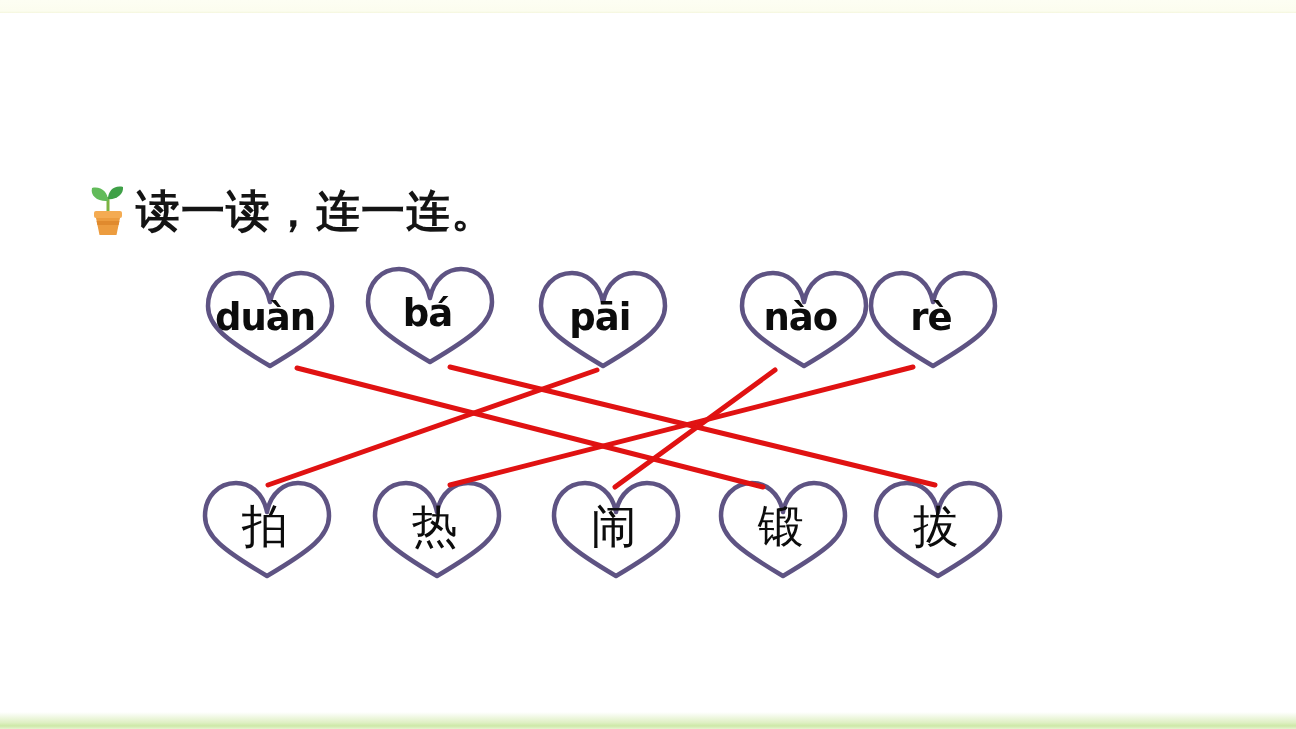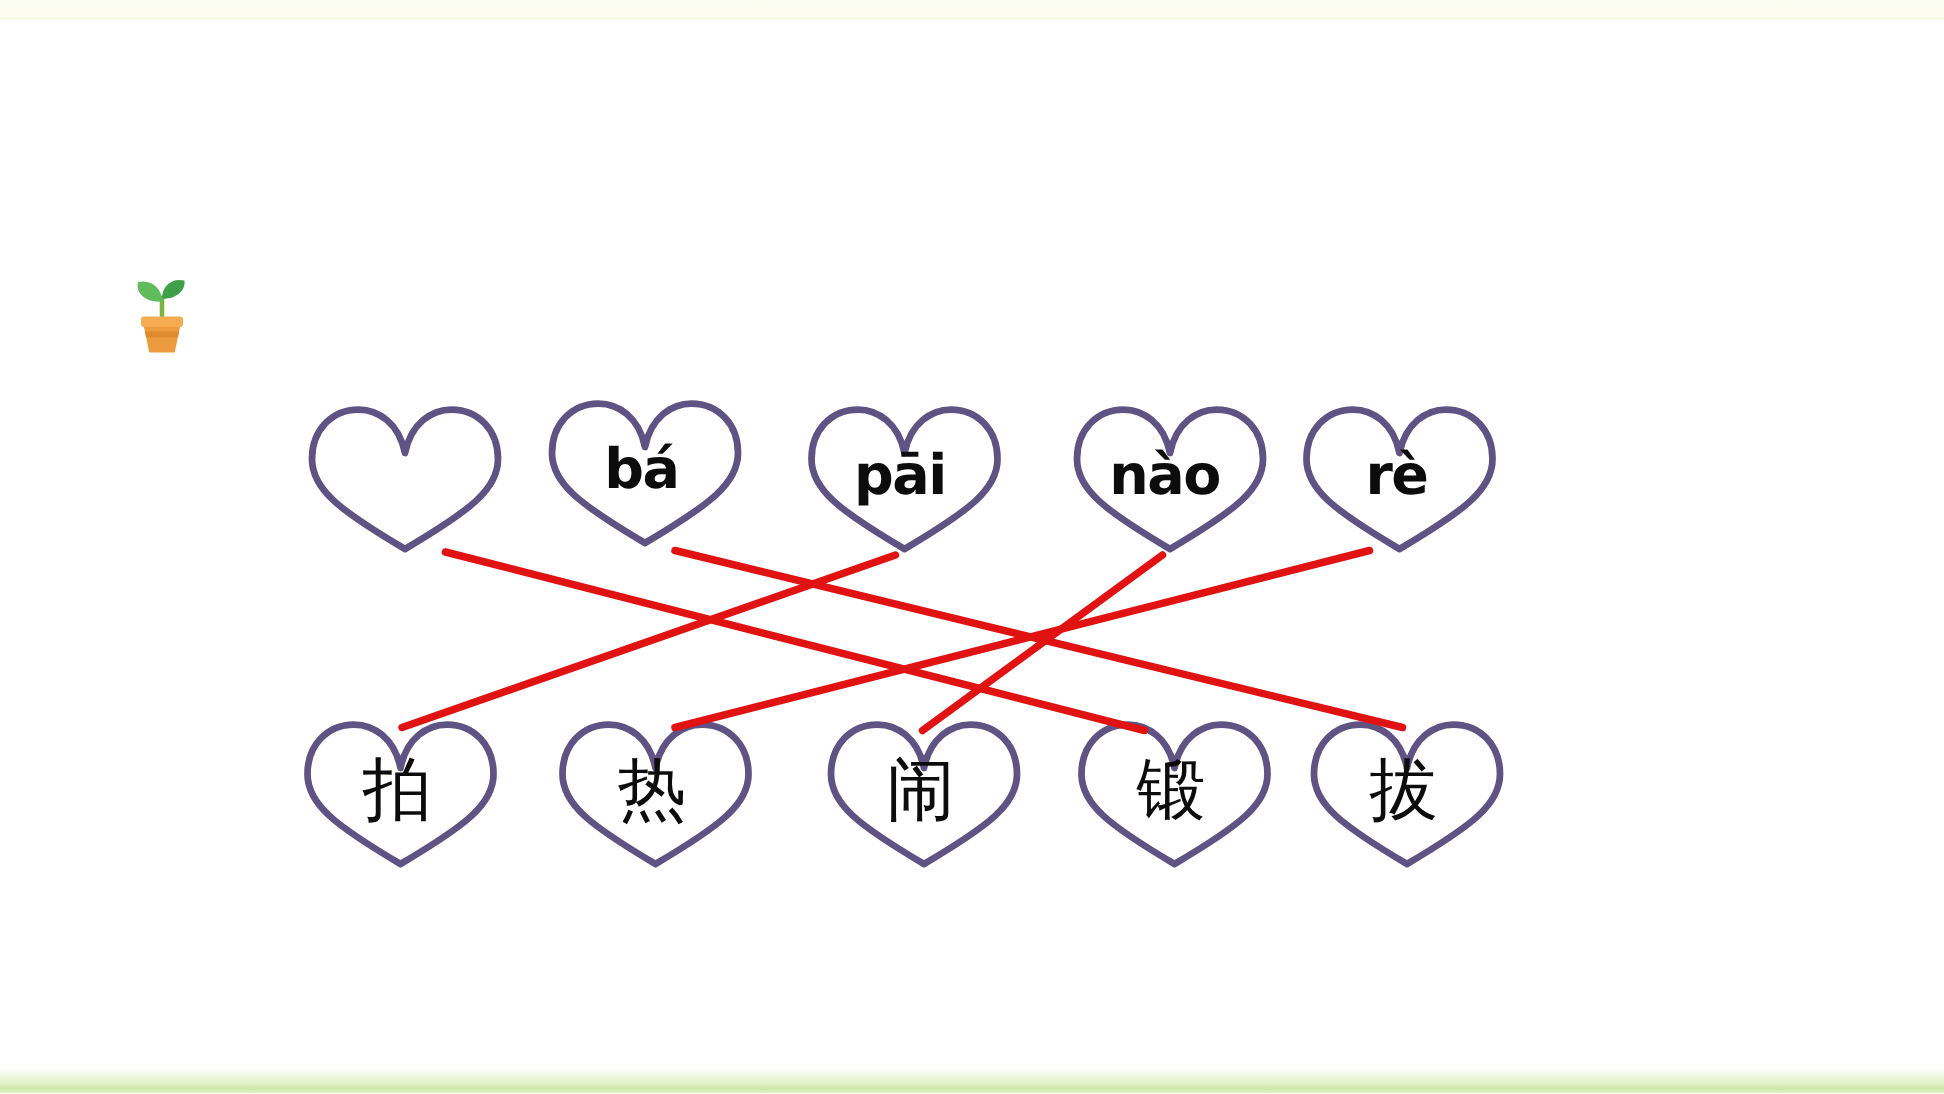--- a/index.html
+++ b/index.html
@@ -64,41 +64,43 @@
 
   <div id="title">
     <svg width="48" height="54" viewBox="0 0 48 54">
       <path d="M24 30 L24 13" stroke="#7cb342" stroke-width="3" fill="none"></path>
       <path d="M24 17 C14 18 6 12 8 4 C17 2 24 8 24 17 Z" fill="#62bb5a"></path>
       <path d="M24 15 C31 16 40 11 39 3 C30 1 24 7 24 15 Z" fill="#3fa047"></path>
       <rect x="10" y="27" width="28" height="7" rx="2" fill="#f4ab52"></rect>
       <path d="M12 34 L36 34 L32.5 51 L15.5 51 Z" fill="#ec9c3f"></path>
       <path d="M12.6 37 L35.4 37 L34.6 41 L13.4 41 Z" fill="#e08a2e"></path>
     </svg>
+    <span class="title-text">读一读，连一连。</span>
   </div>
 
   <div id="hearts-layer">
       <div class="heart row-pinyin" style="left: 200px; top: 268px;">
     <svg viewBox="0 0 140 102">
       <path d="M70,34 C66,14 52,5 39,5 C21,5 8,19 8,38 C8,58 26,72 70,98 C114,72 132,58 132,38 C132,19 119,5 101,5 C88,5 74,14 70,34 Z" fill="none" stroke-width="4.5" stroke-linejoin="round" stroke="#5e5383"></path>
     </svg>
+    <span class="heart-label">duàn</span>
   </div>
       <div class="heart row-pinyin" style="left: 360px; top: 264px;">
     <svg viewBox="0 0 140 102">
       <path d="M70,34 C66,14 52,5 39,5 C21,5 8,19 8,38 C8,58 26,72 70,98 C114,72 132,58 132,38 C132,19 119,5 101,5 C88,5 74,14 70,34 Z" fill="none" stroke-width="4.5" stroke-linejoin="round" stroke="#5e5383"></path>
     </svg>
     <span class="heart-label">bá</span>
   </div>
       <div class="heart row-pinyin" style="left: 533px; top: 268px; text-align: right;">
     <svg viewBox="0 0 140 102">
       <path d="M70,34 C66,14 52,5 39,5 C21,5 8,19 8,38 C8,58 26,72 70,98 C114,72 132,58 132,38 C132,19 119,5 101,5 C88,5 74,14 70,34 Z" fill="none" stroke-width="4.5" stroke-linejoin="round" stroke="#5e5383"></path>
     </svg>
     <span class="heart-label">pāi</span>
   </div>
-      <div class="heart row-pinyin" style="left: 710px; top: 268px;">
+      <div class="heart row-pinyin" style="left: 734px; top: 268px;">
     <svg viewBox="0 0 140 102">
       <path d="M70,34 C66,14 52,5 39,5 C21,5 8,19 8,38 C8,58 26,72 70,98 C114,72 132,58 132,38 C132,19 119,5 101,5 C88,5 74,14 70,34 Z" fill="none" stroke-width="4.5" stroke-linejoin="round" stroke="#5e5383"></path>
     </svg>
     <span class="heart-label">nào</span>
   </div>
       <div class="heart row-pinyin" style="left: 863px; top: 268px; text-decoration: underline;">
     <svg viewBox="0 0 140 102">
       <path d="M70,34 C66,14 52,5 39,5 C21,5 8,19 8,38 C8,58 26,72 70,98 C114,72 132,58 132,38 C132,19 119,5 101,5 C88,5 74,14 70,34 Z" fill="none" stroke-width="4.5" stroke-linejoin="round" stroke="#5e5383"></path>
     </svg>
     <span class="heart-label">rè</span>

